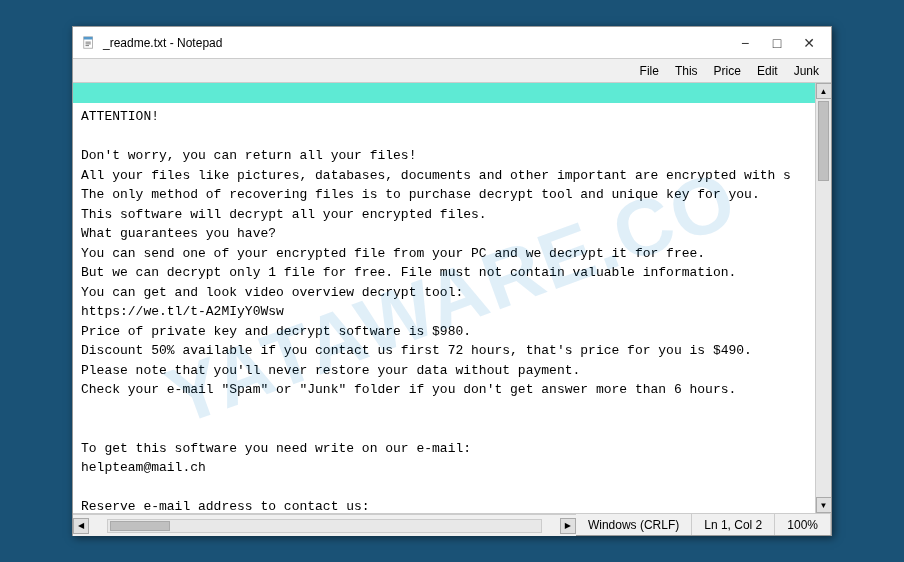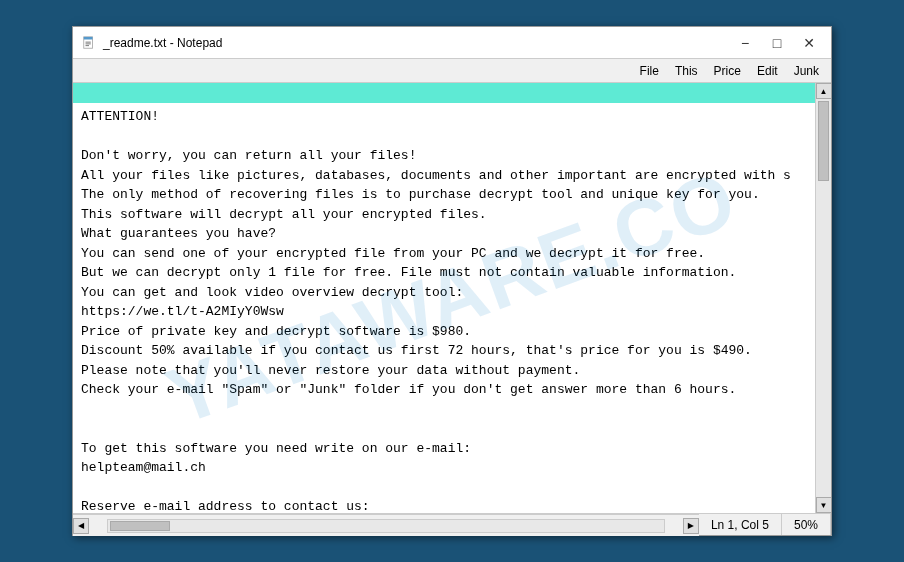--- a/index.html
+++ b/index.html
@@ -285,16 +285,17 @@
   <div class="bottom-bar">
 
     <div class="scrollbar-x">
       <div class="scrollbar-x-btn">◀</div>
       <div class="scrollbar-x-inner">
         <div class="scrollbar-x-thumb"></div>
       </div>
       <div class="scrollbar-x-btn">▶</div>
     </div>
 
-    <div class="status-section">Ln 1, Col 5</div>
-    <div class="status-section">50%</div>
+    <div class="status-section">Windows (CRLF)</div>
+    <div class="status-section">Ln 1, Col 2</div>
+    <div class="status-section">100%</div>
   </div>
 </div>
 
 </body></html>

